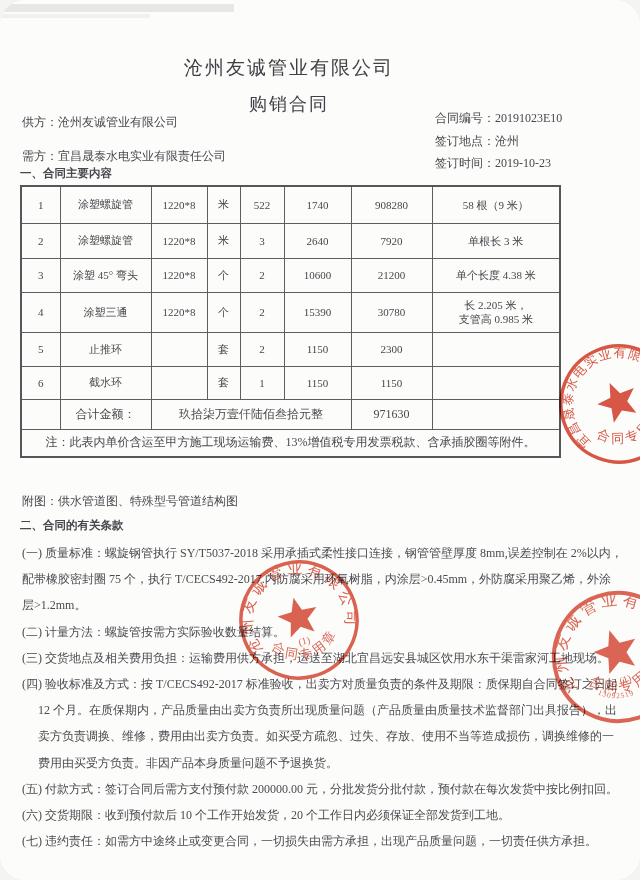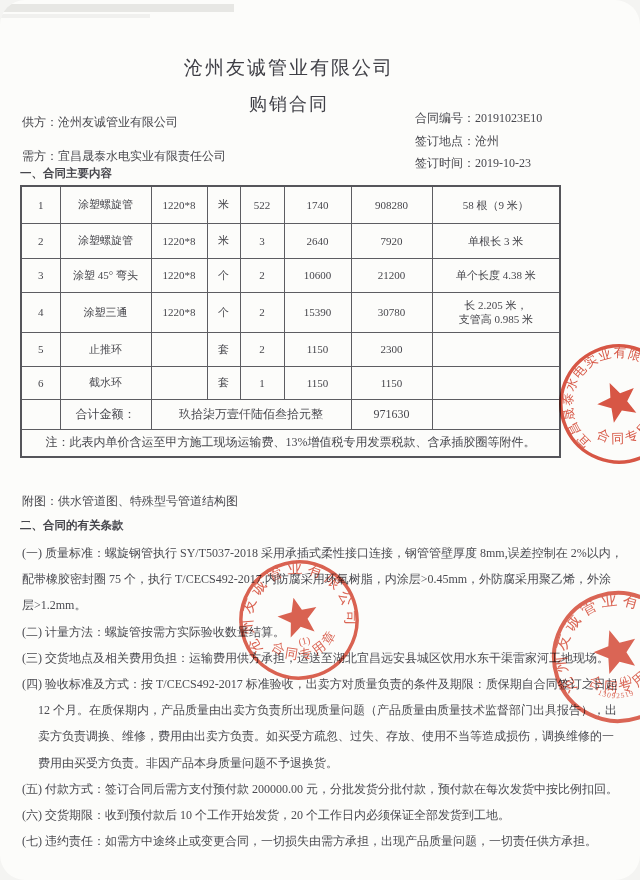--- a/index.html
+++ b/index.html
@@ -17,21 +17,21 @@
     position:absolute; left:0; top:55px; width:578px; text-align:center;
     font-size:19px; letter-spacing:2px; color:#3f3f46;
   }
   .doc-subtitle {
     position:absolute; left:0; top:92px; width:578px; text-align:center;
     font-size:18px; letter-spacing:2px; color:#3f3f46;
   }
   .party-supplier { position:absolute; left:22px; top:114px; font-size:12px; }
   .party-buyer    { position:absolute; left:22px; top:148px; font-size:12px; }
   .meta-block { position:absolute; left:415px; top:107px; font-size:12px; line-height:22.5px; }
-  .meta-line { white-space:nowrap; }
+  .meta-line { white-space:nowrap;margin-left:20px; }
   .section1-title { position:absolute; left:20px; top:166px; font-size:11.5px; font-weight:bold; }
   .section2-title { position:absolute; left:20px; top:518px; font-size:11.5px; font-weight:bold; }
   .attachment-line { position:absolute; left:22px; top:493px; font-size:12px; }
 
   table.items {
     position:absolute; left:20px; top:185px; width:539px;
     border-collapse:collapse; table-layout:fixed;
     font-size:11px; color:#47474d;
     border:2px solid #55555a;
   }

